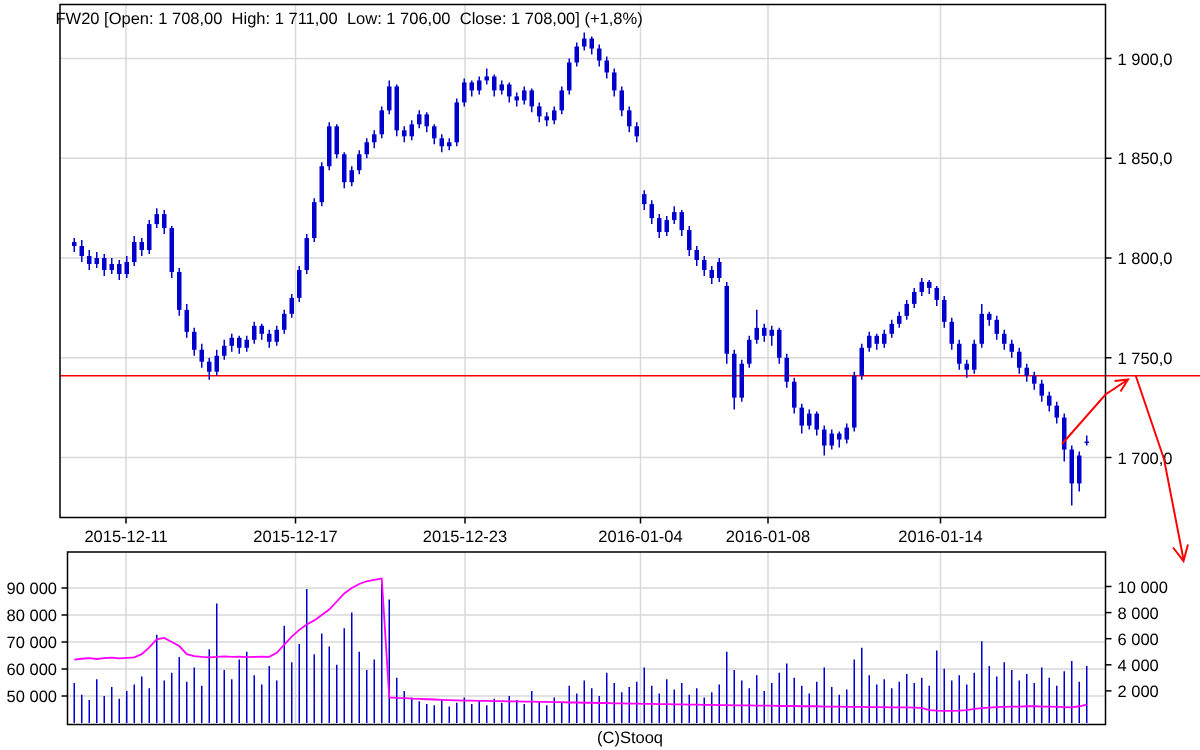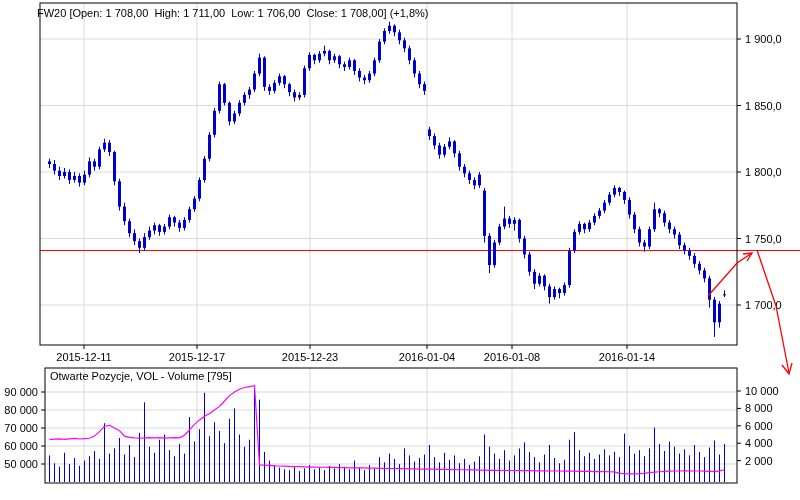--- a/index.html
+++ b/index.html
@@ -504,14 +504,14 @@
         <text x="745" y="464.6" text-anchor="start" font-size="11" font-family="&quot;Liberation Sans&quot;,sans-serif" fill="#000000">2 000</text>
       </g>
       <g>
         <polyline points="708,296 737,263 752,253" fill="none" stroke="#ff0000" stroke-width="1.3"></polyline>
         <polyline points="757,250 776,306 789,373" fill="none" stroke="#ff0000" stroke-width="1.3"></polyline>
         <polyline points="747,261 752,253 743,254" fill="none" stroke="#ff0000" stroke-width="1.3"></polyline>
         <polyline points="782,365 789,374 792,363" fill="none" stroke="#ff0000" stroke-width="1.3"></polyline>
       </g>
     </svg>
   <span class="chart-label" style="left:37px;top:7px">FW20 [Open: 1 708,00  High: 1 711,00  Low: 1 706,00  Close: 1 708,00] (+1,8%)</span>
-  <span class="chart-label" style="left:50px;top:370px">Otwarte Pozycje, VOL - Volume [795]</span>
+  <span class="chart-label" style="left:350px;top:486px;width:140px;text-align:center">(C)Stooq</span>
 </div>
 
 </body></html>

